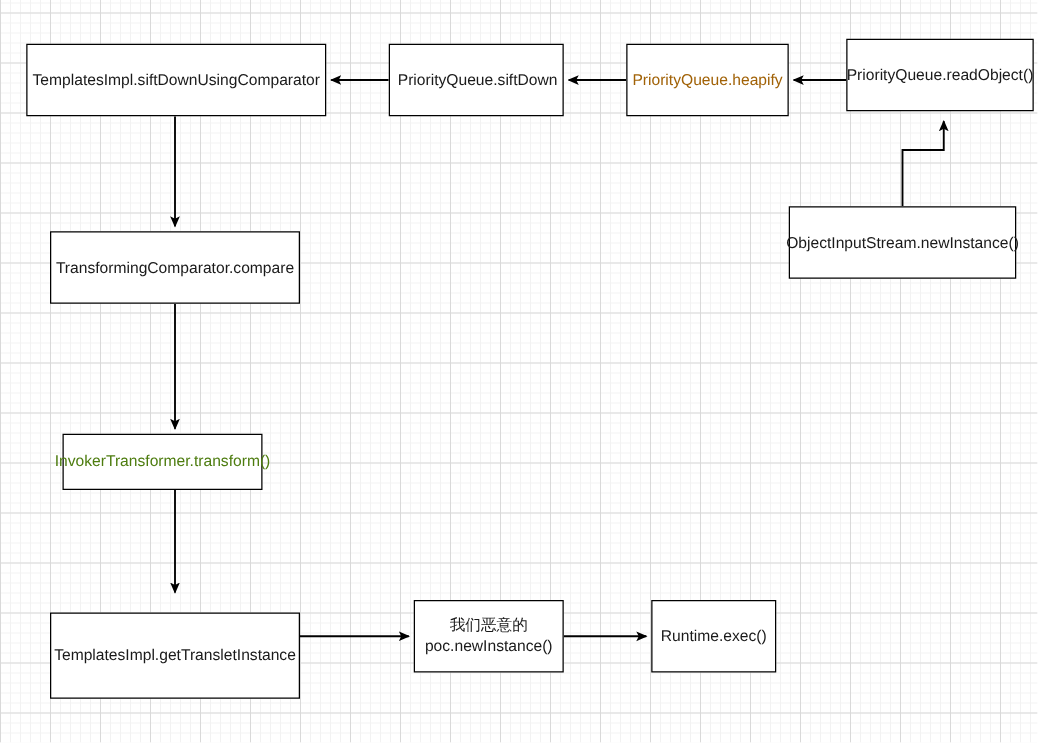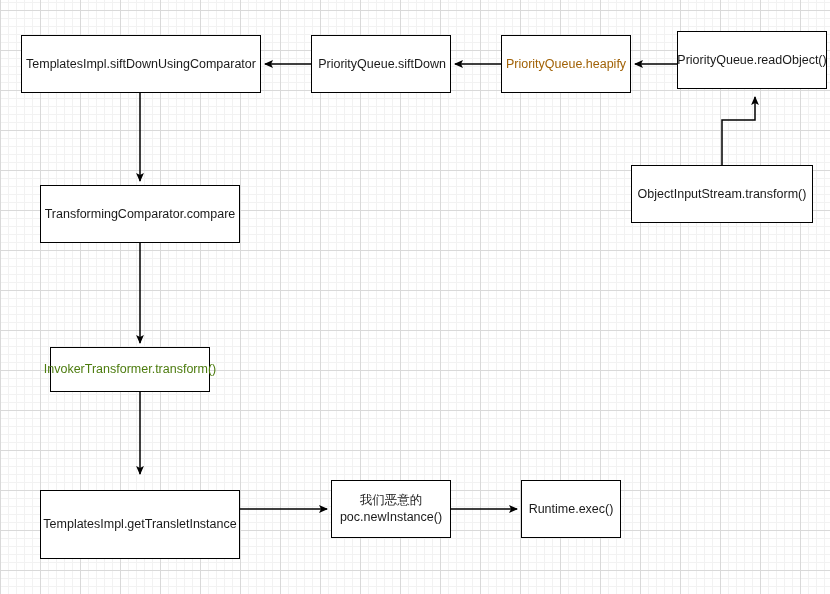--- a/index.html
+++ b/index.html
@@ -82,21 +82,21 @@
         <path d="M 240 509 L 327 509" class="edge-line" stroke="#000000" marker-end="url(#arrow-head)"></path>
         <path d="M 451 509 L 517 509" class="edge-line" stroke="#000000" marker-end="url(#arrow-head)"></path>
       </g>
   </svg>
 
   <div id="node-layer">
       <div class="node" style="left: 21px; top: 35px; width: 240px; height: 58px; border-color: rgb(0, 0, 0); background: rgb(255, 255, 255); color: rgb(26, 26, 26);"><span>TemplatesImpl.siftDownUsingComparator</span></div>
       <div class="node" style="left: 311px; top: 35px; width: 140px; height: 58px; border-color: rgb(0, 0, 0); background: rgb(255, 255, 255); color: rgb(26, 26, 26); justify-content: flex-end;"><span>PriorityQueue.siftDown</span></div>
       <div class="node" style="left: 501px; top: 35px; width: 130px; height: 58px; border-color: rgb(0, 0, 0); background: rgb(255, 255, 255); color: #a16207;"><span>PriorityQueue.heapify</span></div>
       <div class="node" style="left: 677px; top: 31px; width: 150px; height: 58px; border-color: rgb(0, 0, 0); background: rgb(255, 255, 255); color: rgb(26, 26, 26);"><span>PriorityQueue.readObject()</span></div>
-      <div class="node" style="left: 631px; top: 165px; width: 182px; height: 58px; border-color: rgb(0, 0, 0); background: rgb(255, 255, 255); color: rgb(26, 26, 26);"><span>ObjectInputStream.transform()</span></div>
+      <div class="node" style="left: 631px; top: 165px; width: 182px; height: 58px; border-color: rgb(0, 0, 0); background: rgb(255, 255, 255); color: rgb(26, 26, 26);"><span>ObjectInputStream.newInstance()</span></div>
       <div class="node" style="left: 40px; top: 185px; width: 200px; height: 58px; border-color: rgb(0, 0, 0); background: rgb(255, 255, 255); color: rgb(26, 26, 26);"><span>TransformingComparator.compare</span></div>
       <div class="node" style="left: 50px; top: 347px; width: 160px; height: 45px; border-color: rgb(0, 0, 0); background: rgb(255, 255, 255); color: #4d7c0f;"><span>InvokerTransformer.transform()</span></div>
       <div class="node" style="left: 40px; top: 490px; width: 200px; height: 69px; border-color: rgb(0, 0, 0); background: rgb(255, 255, 255); color: rgb(26, 26, 26);"><span>TemplatesImpl.getTransletInstance</span></div>
       <div class="node" style="left: 331px; top: 480px; width: 120px; height: 58px; border-color: rgb(0, 0, 0); background: rgb(255, 255, 255); color: rgb(26, 26, 26);"><span>我们恶意的
 poc.newInstance()</span></div>
       <div class="node" style="left: 521px; top: 480px; width: 100px; height: 58px; border-color: rgb(0, 0, 0); background: rgb(255, 255, 255); color: rgb(26, 26, 26);"><span>Runtime.exec()</span></div>
     </div>
 
 </div>
 

